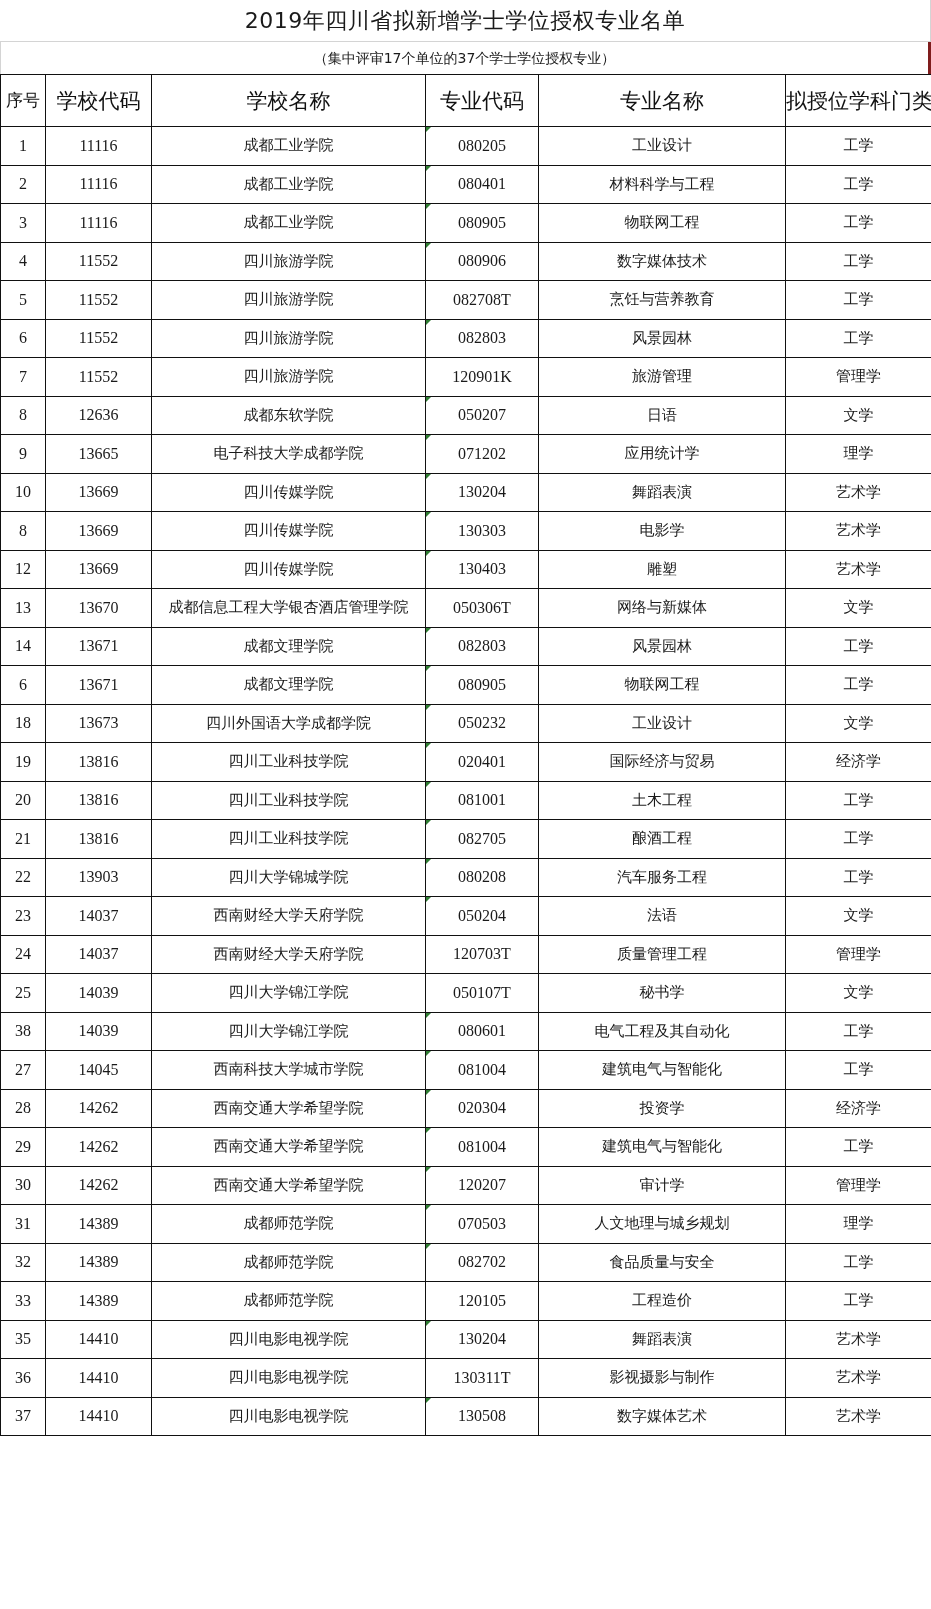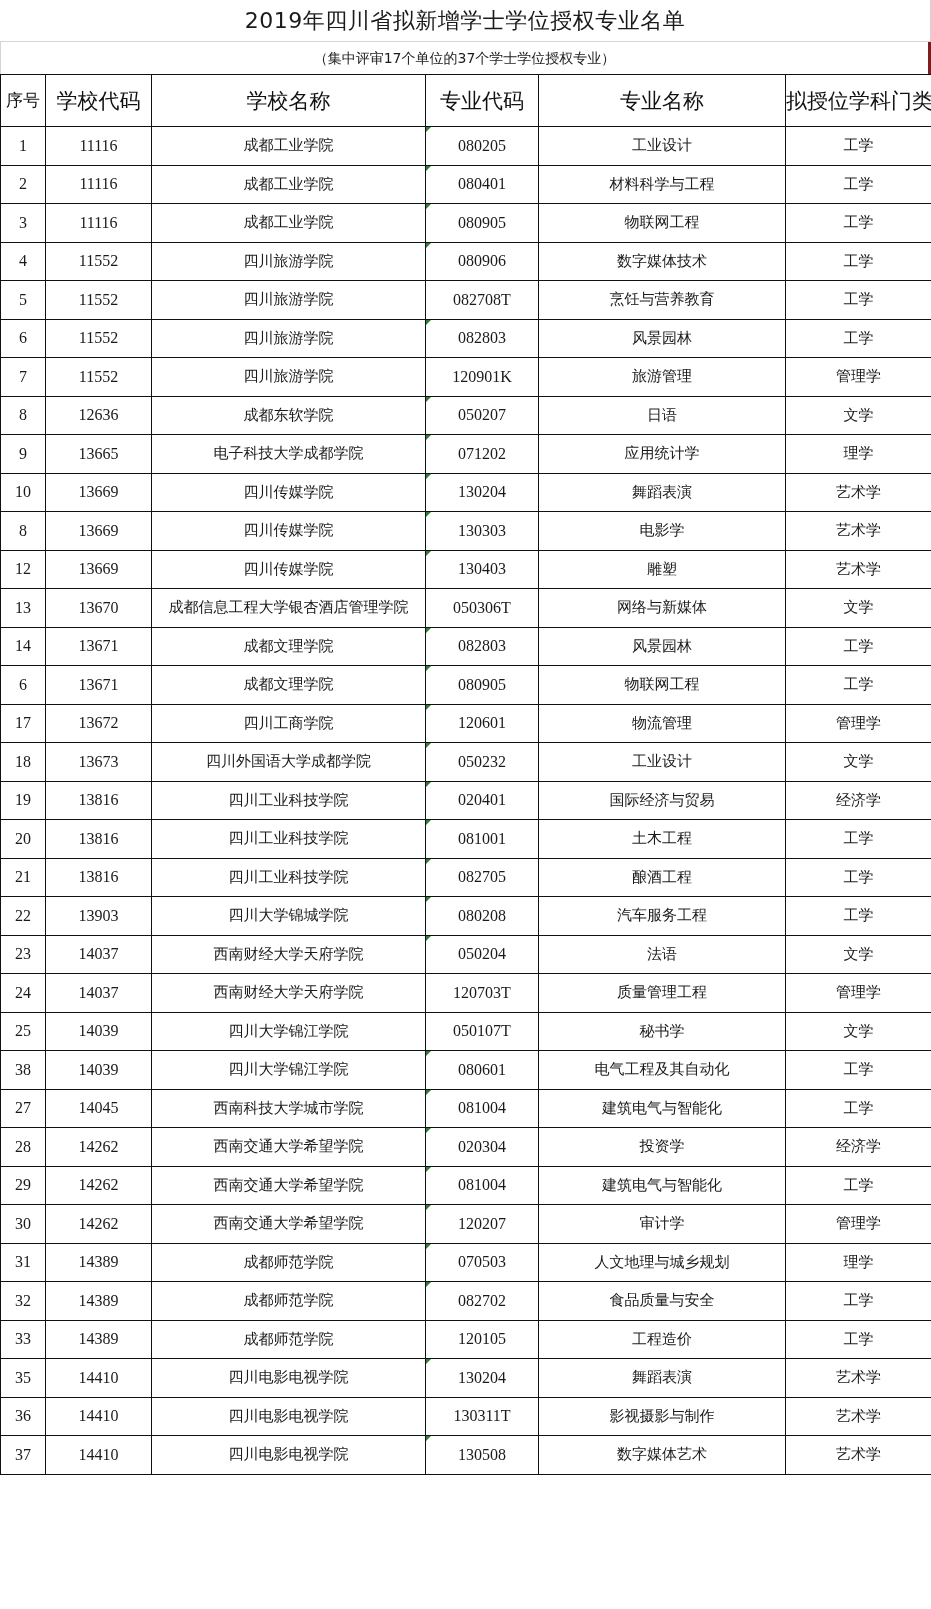--- a/index.html
+++ b/index.html
@@ -172,28 +172,20 @@
         </tr>
         <tr>
           <td class="num"><span>6</span></td>
           <td class="num"><span>13671</span></td>
           <td><span>成都文理学院</span></td>
           <td class="num code-cell"><span class="flag"></span><span>080905</span></td>
           <td><span>物联网工程</span></td>
           <td><span>工学</span></td>
         </tr>
         <tr>
-          <td class="num"><span>17</span></td>
-          <td class="num"><span>13672</span></td>
-          <td><span>四川工商学院</span></td>
-          <td class="num code-cell"><span class="flag"></span><span>120601</span></td>
-          <td><span>物流管理</span></td>
-          <td><span>管理学</span></td>
-        </tr>
-        <tr>
           <td class="num"><span>18</span></td>
           <td class="num"><span>13673</span></td>
           <td><span>四川外国语大学成都学院</span></td>
           <td class="num code-cell"><span class="flag"></span><span>050232</span></td>
           <td><span>工业设计</span></td>
           <td><span>文学</span></td>
         </tr>
         <tr>
           <td class="num"><span>19</span></td>
           <td class="num"><span>13816</span></td>

